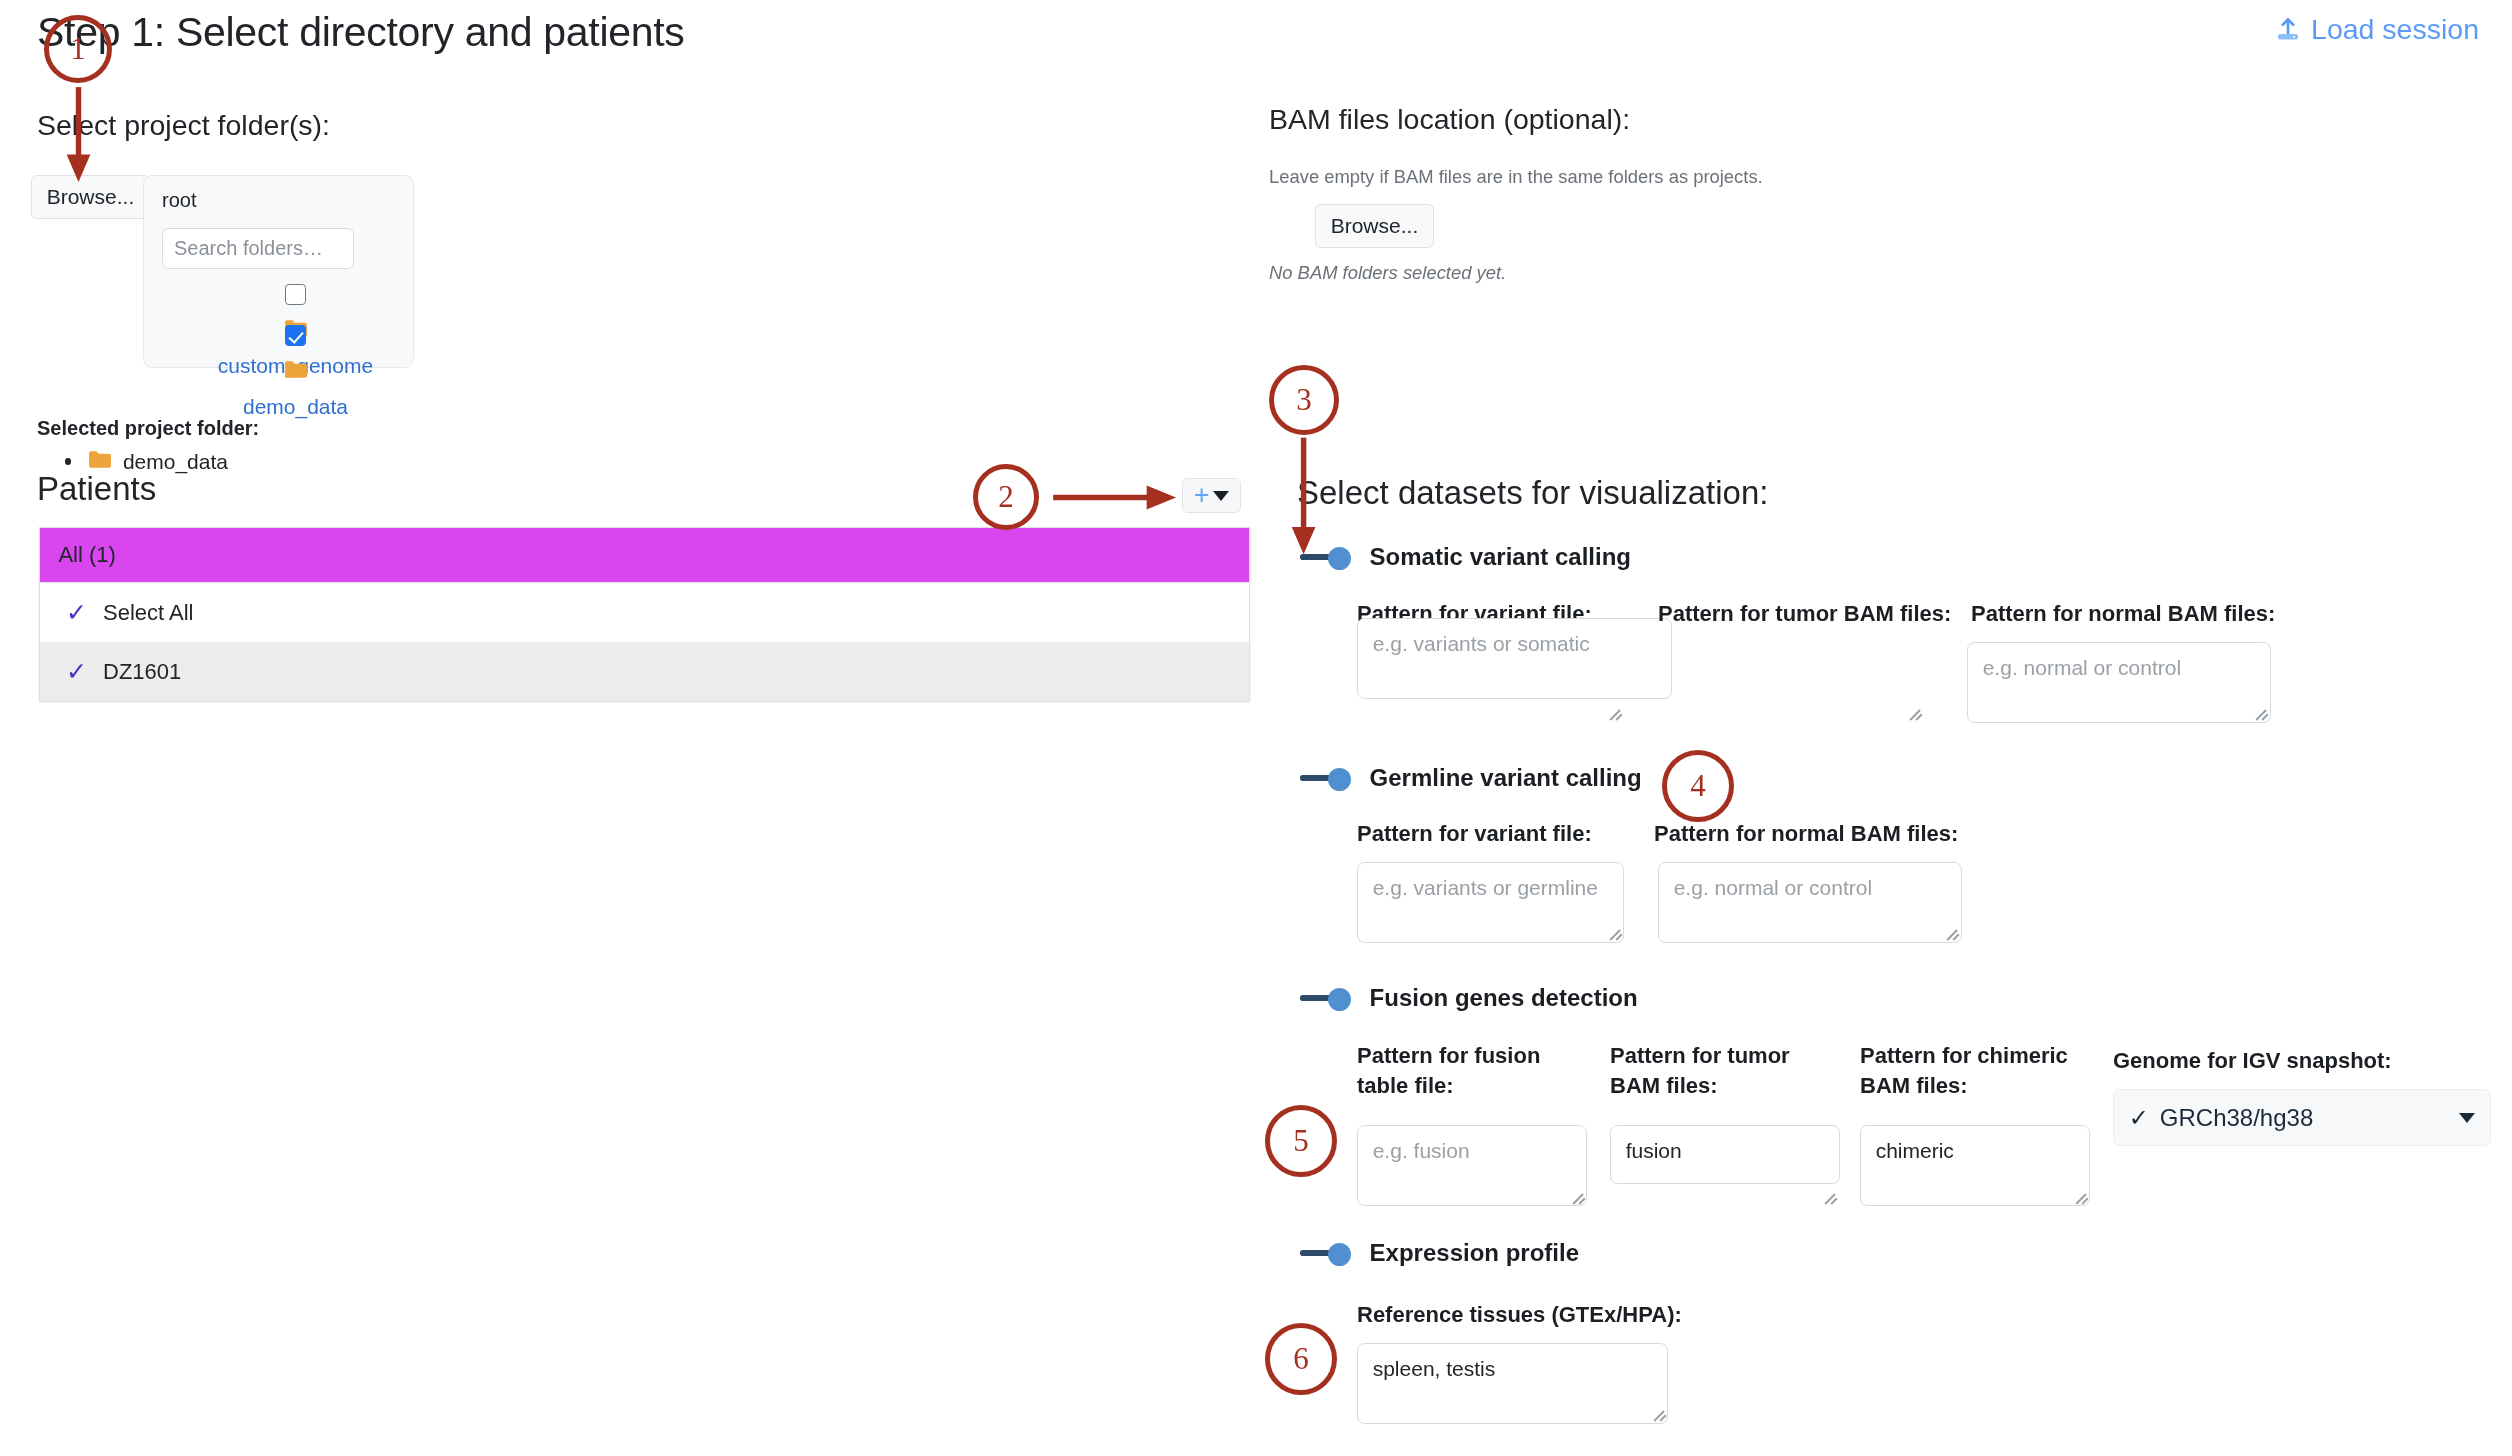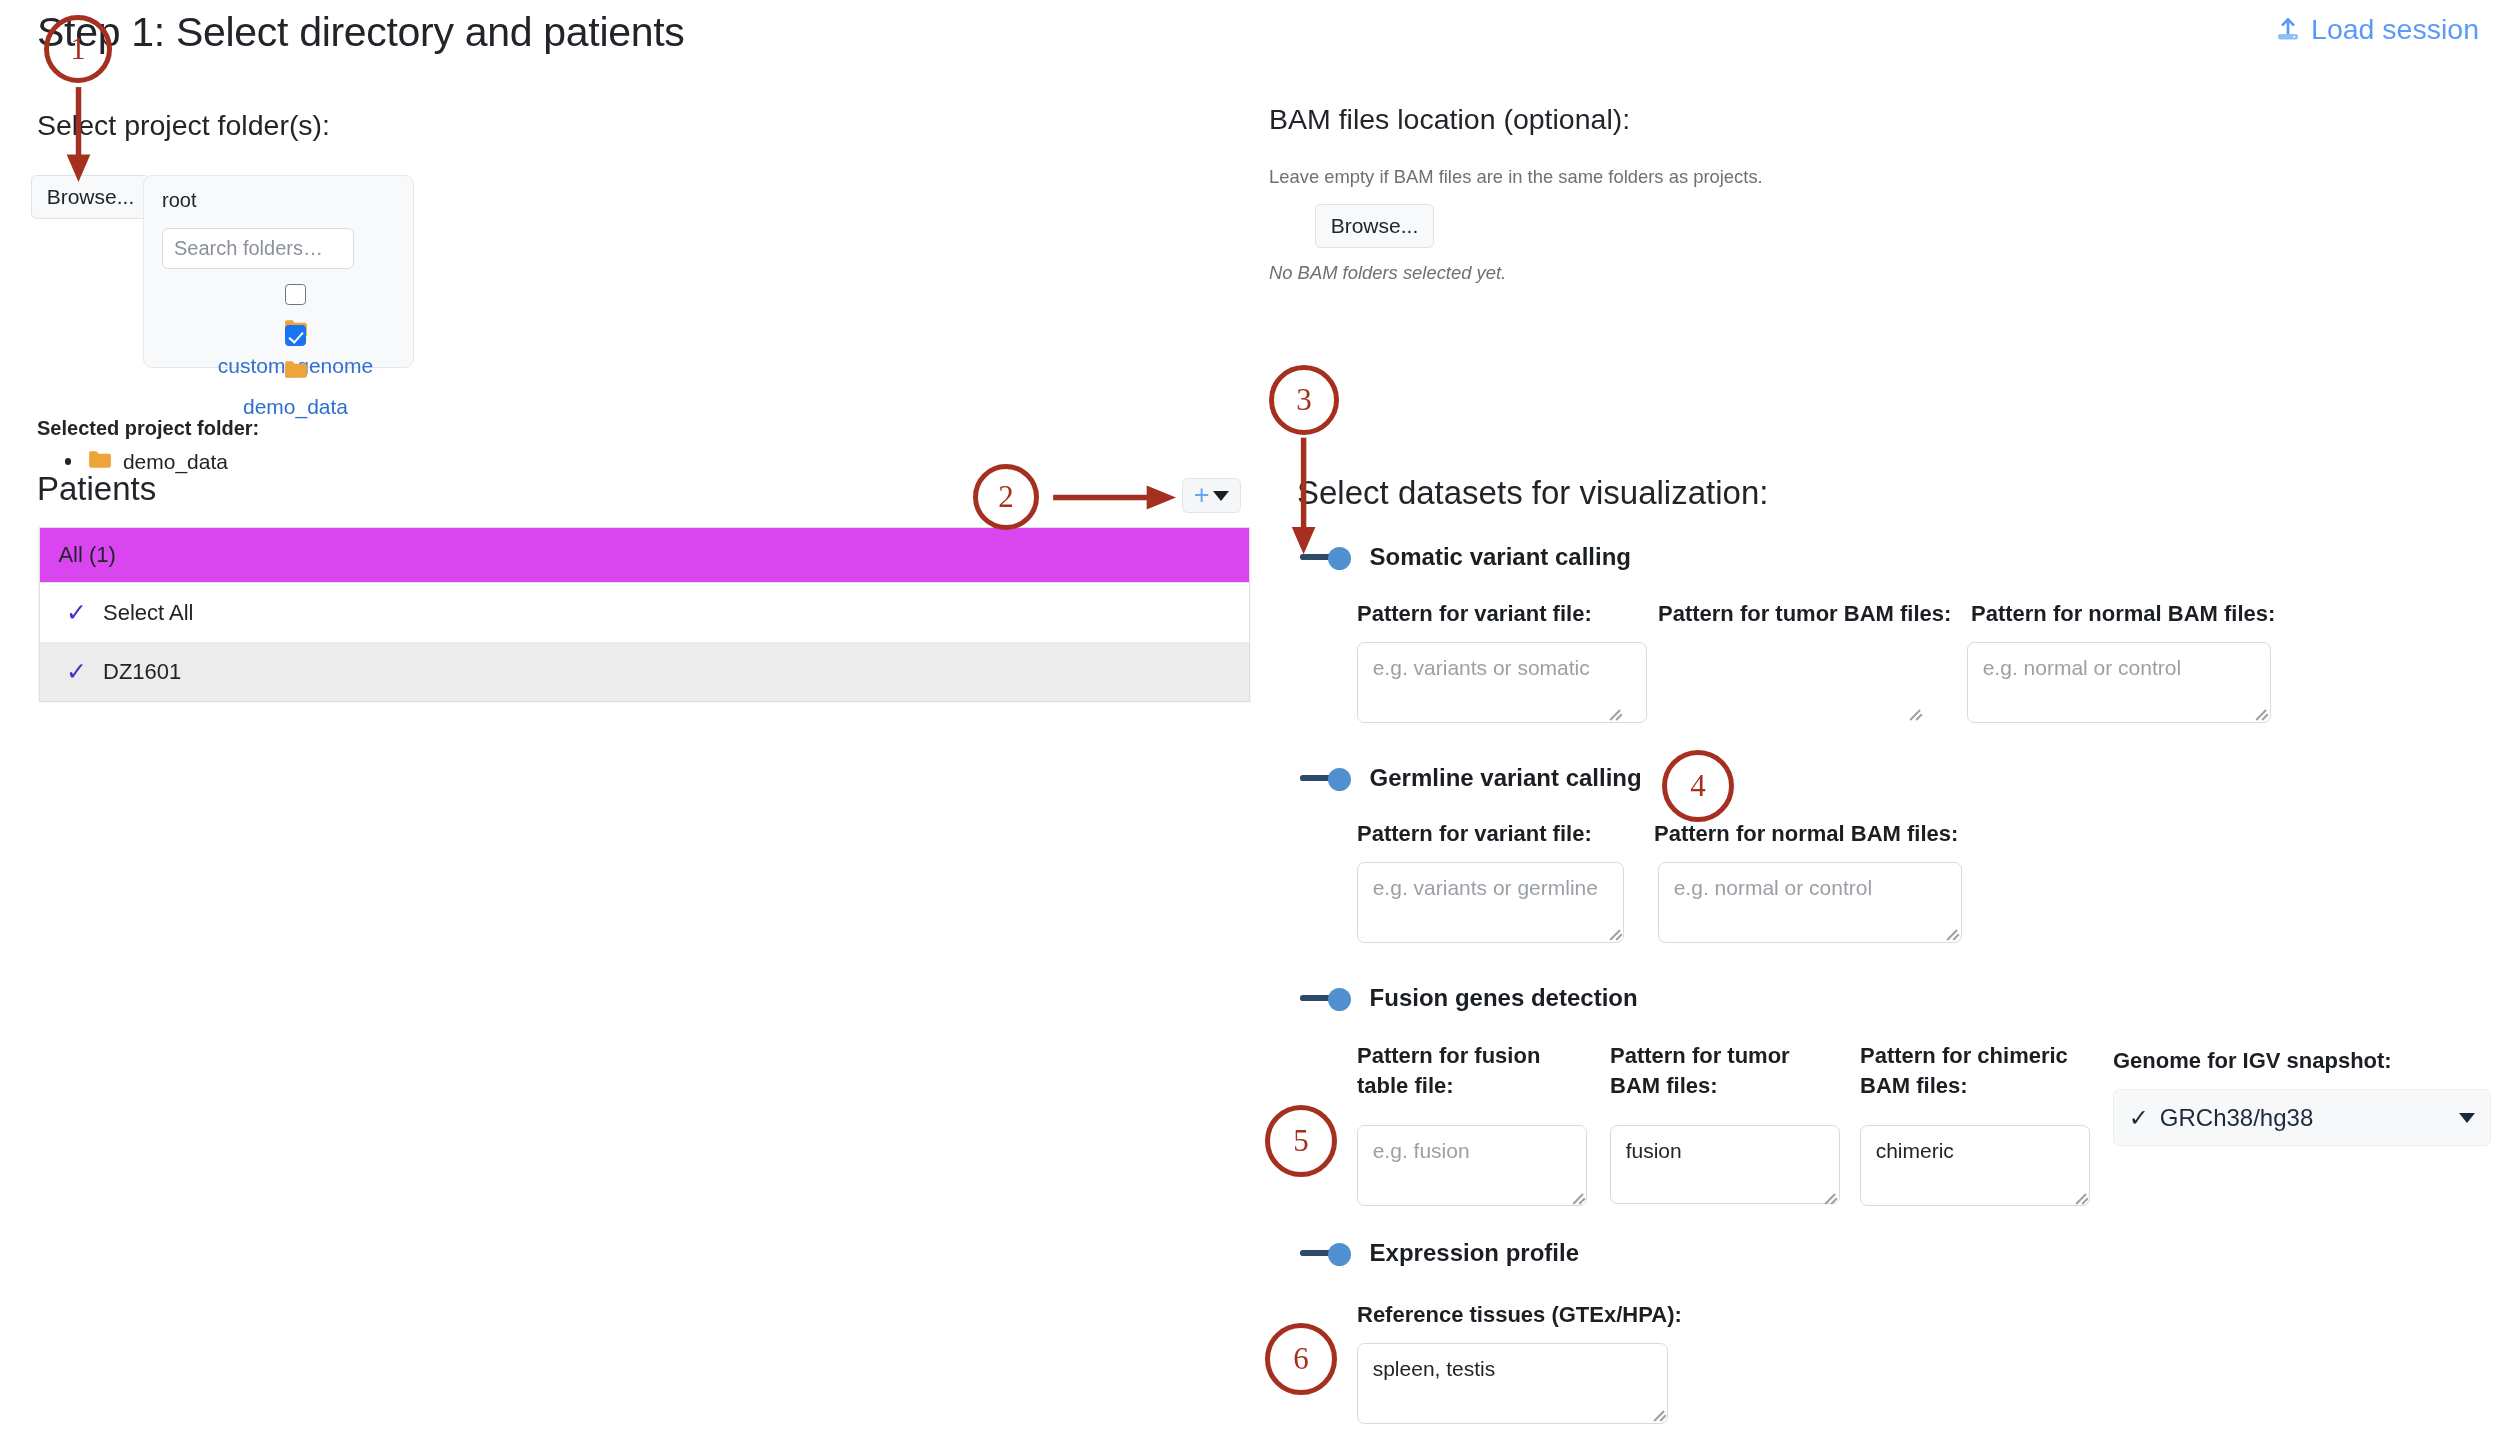--- a/index.html
+++ b/index.html
@@ -322,21 +322,21 @@
 
   <div class="toggle-row" style="left:1300px;top:543px;">
     <span class="switch">
       <span class="track"></span>
       <span class="knob"></span>
     </span>
     <span class="toggle-label">Somatic variant calling</span>
   </div>
 
   <div class="fld-label" style="left:1357px;top:599px;width:276px;">Pattern for variant file:</div>
-  <textarea class="ta" style="left: 1357px; top: 642px; width: 290px; height: 81px;" placeholder="e.g. variants or somatic"></textarea>
+  <textarea class="ta" style="left: 1357px; top: 618px; width: 315px; height: 81px;" placeholder="e.g. variants or somatic"></textarea>
   <span class="ta-grip" style="left:1610px;top:707px;"></span>
 
   <div class="fld-label" style="left:1658px;top:599px;width:313px;">Pattern for tumor BAM files:</div>
   <span class="ta-grip" style="left:1910px;top:707px;"></span>
 
   <div class="fld-label" style="left:1971px;top:599px;width:322px;">Pattern for normal BAM files:</div>
   <textarea class="ta" style="left: 1967px; top: 642px; width: 304px; height: 81px;" placeholder="e.g. normal or control"></textarea>
   <span class="ta-grip" style="left:2256px;top:707px;"></span>
 
   <div class="toggle-row" style="left:1300px;top:764px;">
@@ -361,21 +361,21 @@
       <span class="knob"></span>
     </span>
     <span class="toggle-label">Fusion genes detection</span>
   </div>
 
   <div class="fld-label" style="left:1357px;top:1041px;width:193px;">Pattern for fusion table file:</div>
   <textarea class="ta" style="left: 1357px; top: 1125px; width: 230px; height: 81px;" placeholder="e.g. fusion"></textarea>
   <span class="ta-grip" style="left:1573px;top:1191px;"></span>
 
   <div class="fld-label" style="left:1610px;top:1041px;width:193px;">Pattern for tumor BAM files:</div>
-  <textarea class="ta" style="left: 1610px; top: 1125px; width: 230px; height: 79px;">fusion</textarea>
+  <textarea class="ta" style="left: 1610px; top: 1125px; width: 230px; height: 59px;">fusion</textarea>
   <span class="ta-grip" style="left:1825px;top:1191px;"></span>
 
   <div class="fld-label" style="left:1860px;top:1041px;width:239px;">Pattern for chimeric BAM files:</div>
   <textarea class="ta" style="left: 1860px; top: 1125px; width: 230px; height: 81px;">chimeric</textarea>
   <span class="ta-grip" style="left:2076px;top:1191px;"></span>
 
   <div class="genome-label">Genome for IGV snapshot:</div>
   <div class="genome-sel">
     <span class="ck">✓</span>
     <span>GRCh38/hg38</span>

